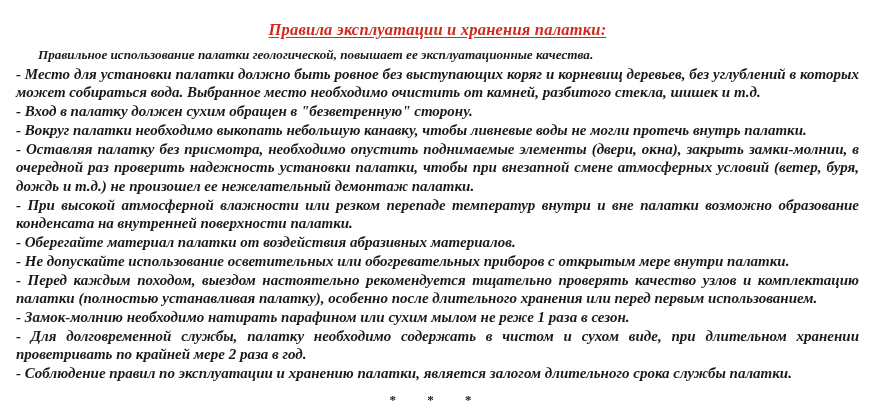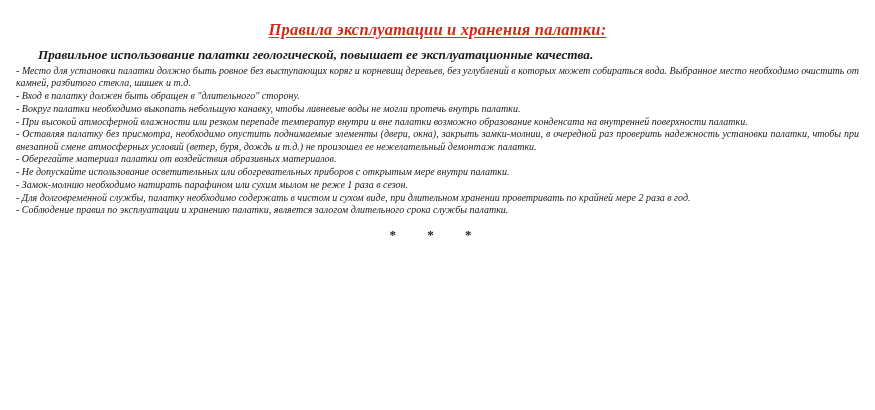--- a/index.html
+++ b/index.html
@@ -41,22 +41,22 @@
     margin: 0 0 2px 0;
     padding: 0 24px;
   }
   .rules {
     list-style: none;
     margin: 0;
     padding: 0;
   }
   .rule {
     font-style: italic;
-    font-weight: normal;
-    font-size: 10px;
+    font-weight: bold;
+    font-size: 15px;
     line-height: 1.225;
     text-align: justify;
     text-justify: inter-word;
     margin: 0 0 0.5px 0;
     padding: 0 2px 0 2px;
   }
   .stars {
     text-align: center;
     font-weight: bold;
     font-size: 13px;
@@ -69,26 +69,27 @@
 <body>
 
 <div class="page">
 
   <div class="doc-title">Правила эксплуатации и хранения палатки:</div>
 
   <div class="intro">Правильное использование палатки геологической, повышает ее эксплуатационные качества.</div>
 
   <div class="rules">
     <p class="rule">- Место для установки палатки должно быть ровное без выступающих коряг и корневищ деревьев, без углублений в которых может собираться вода. Выбранное место необходимо очистить от камней, разбитого стекла, шишек и т.д.</p>
-    <p class="rule">- Вход в палатку должен быть обращен в "длительного" сторону.</p>
+    <p class="rule">- Вход в палатку должен сухим обращен в "безветренную" сторону.</p>
     <p class="rule">- Вокруг палатки необходимо выкопать небольшую канавку, чтобы ливневые воды не могли протечь внутрь палатки.</p>
+    <p class="rule">- Оставляя палатку без присмотра, необходимо опустить поднимаемые элементы (двери, окна), закрыть замки-молнии, в очередной раз проверить надежность установки палатки, чтобы при внезапной смене атмосферных условий (ветер, буря, дождь и т.д.) не произошел ее нежелательный демонтаж палатки.</p>
     <p class="rule">- При высокой атмосферной влажности или резком перепаде температур внутри и вне палатки возможно образование конденсата на внутренней поверхности палатки.</p>
-    <p class="rule">- Оставляя палатку без присмотра, необходимо опустить поднимаемые элементы (двери, окна), закрыть замки-молнии, в очередной раз проверить надежность установки палатки, чтобы при внезапной смене атмосферных условий (ветер, буря, дождь и т.д.) не произошел ее нежелательный демонтаж палатки.</p>
     <p class="rule">- Оберегайте материал палатки от воздействия абразивных материалов.</p>
     <p class="rule">- Не допускайте использование осветительных или обогревательных приборов с открытым мере внутри палатки.</p>
+    <p class="rule">- Перед каждым походом, выездом настоятельно рекомендуется тщательно проверять качество узлов и комплектацию палатки (полностью устанавливая палатку), особенно после длительного хранения или перед первым использованием.</p>
     <p class="rule">- Замок-молнию необходимо натирать парафином или сухим мылом не реже 1 раза в сезон.</p>
     <p class="rule">- Для долговременной службы, палатку необходимо содержать в чистом и сухом виде, при длительном хранении проветривать по крайней мере 2 раза в год.</p>
     <p class="rule">- Соблюдение правил по эксплуатации и хранению палатки, является залогом длительного срока службы палатки.</p>
   </div>
 
   <div class="stars">*   *   *</div>
 
 </div>
 
 </body></html>

